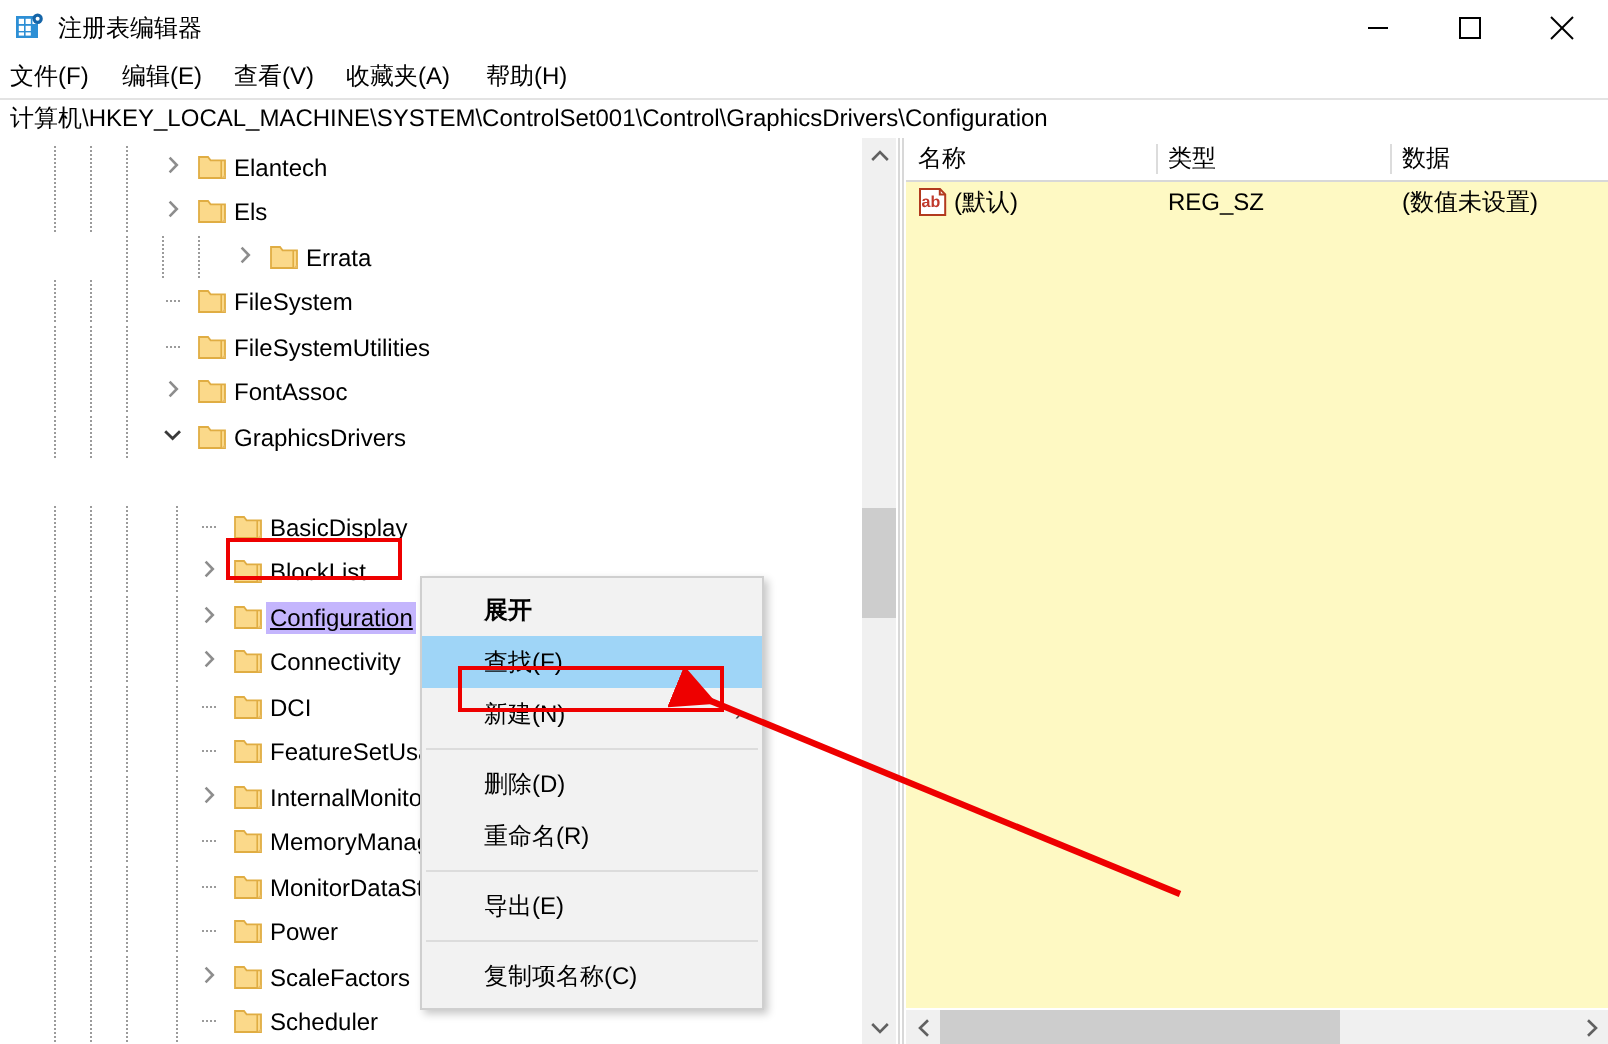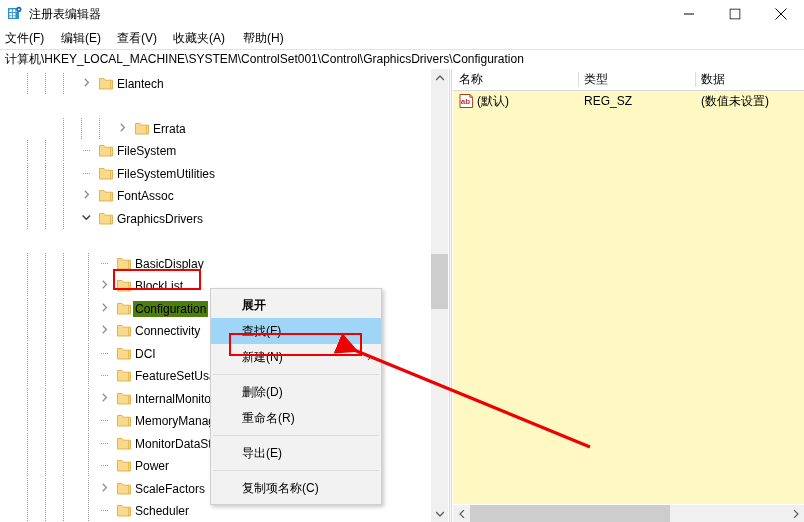--- a/index.html
+++ b/index.html
@@ -46,21 +46,21 @@
   .exp svg{display:block;}
   .dotline{position:absolute;top:10px;width:7px;height:1px;
      background-image:linear-gradient(to right,#9b9b9b 1px,transparent 1px);
      background-size:2px 1px;}
   .vline{position:absolute;width:1px;top:0;height:22px;
      background-image:linear-gradient(to bottom,#9b9b9b 1px,transparent 1px);
      background-size:1px 2px;}
   .folder{position:absolute;top:4px;width:14px;height:13px;}
   .tlabel{position:absolute;top:3px;left:0;font-size:12px;line-height:16px;color:#000;
      white-space:nowrap;padding:0 2px;}
-  .tlabel.sel{background:#4d7c0f;}
+  .tlabel.sel{background:#c4b5fd;text-decoration:underline;}
 
   
   .vscroll{position:absolute;right:0px;top:0;width:17px;height:453px;background:#f0f0f0;}
   .vscroll .arrow{position:absolute;left:0;width:17px;height:17px;background:#f0f0f0;}
   .vscroll .arrow.up{top:0;}
   .vscroll .arrow.dn{bottom:0;}
   .vscroll .thumb{position:absolute;left:0;width:17px;background:#cdcdcd;}
   .arrow svg{position:absolute;left:50%;top:50%;transform:translate(-50%,-50%);}
 
   
@@ -154,20 +154,36 @@
               <path d="M3.8 1.8 L7.4 5.5 L3.8 9.2" fill="none" stroke="#8d8d8d" stroke-width="1.3"></path>
             </svg>
           </span>
           <span class="folder" style="left: 99px;"><svg width="14" height="13" viewBox="0 0 14 13">
               <path d="M0.5 1.5 L5 1.5 L6.3 3.2 L13.5 3.2 L13.5 12 L0.5 12 Z" fill="#fbd98a" stroke="#e0ad43" stroke-width="0.9"></path>
               <path d="M11.6 3.4 L11.6 11.9" stroke="#e0ad43" stroke-width="0.8"></path>
               <path d="M11.7 12 L13.5 10.3 L13.5 12 Z" fill="#e8bb63"></path>
             </svg></span>
           <span class="tlabel" style="left: 115px;">Elantech</span>
         </div>
+        <div class="trow" style="top: 26px;">
+          <span class="vline" style="left: 27px;"></span>
+          <span class="vline" style="left: 45px;"></span>
+          <span class="vline" style="left: 63px;"></span>
+          <span class="exp" style="left: 81px;">
+            <svg width="11" height="11" viewBox="0 0 11 11">
+              <path d="M3.8 1.8 L7.4 5.5 L3.8 9.2" fill="none" stroke="#8d8d8d" stroke-width="1.3"></path>
+            </svg>
+          </span>
+          <span class="folder" style="left: 99px;"><svg width="14" height="13" viewBox="0 0 14 13">
+              <path d="M0.5 1.5 L5 1.5 L6.3 3.2 L13.5 3.2 L13.5 12 L0.5 12 Z" fill="#fbd98a" stroke="#e0ad43" stroke-width="0.9"></path>
+              <path d="M11.6 3.4 L11.6 11.9" stroke="#e0ad43" stroke-width="0.8"></path>
+              <path d="M11.7 12 L13.5 10.3 L13.5 12 Z" fill="#e8bb63"></path>
+            </svg></span>
+          <span class="tlabel" style="left: 115px;">Els</span>
+        </div>
         <div class="trow" style="top: 48.5px; margin-left: 36px;">
           <span class="vline" style="left: 27px;"></span>
           <span class="vline" style="left: 45px;"></span>
           <span class="vline" style="left: 63px;"></span>
           <span class="exp" style="left: 81px;">
             <svg width="11" height="11" viewBox="0 0 11 11">
               <path d="M3.8 1.8 L7.4 5.5 L3.8 9.2" fill="none" stroke="#8d8d8d" stroke-width="1.3"></path>
             </svg>
           </span>
           <span class="folder" style="left: 99px;"><svg width="14" height="13" viewBox="0 0 14 13">

